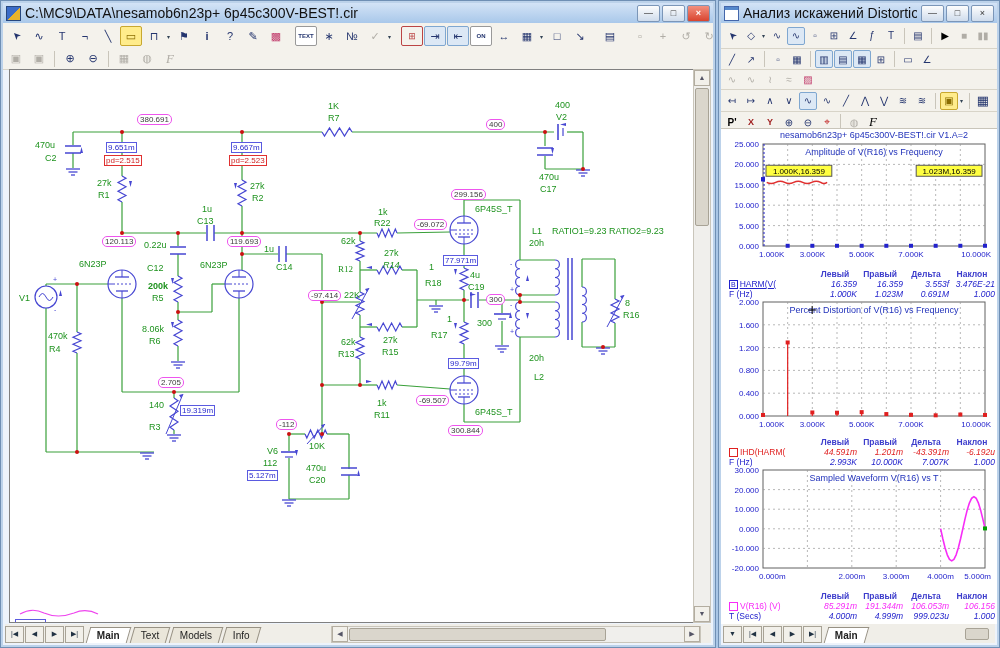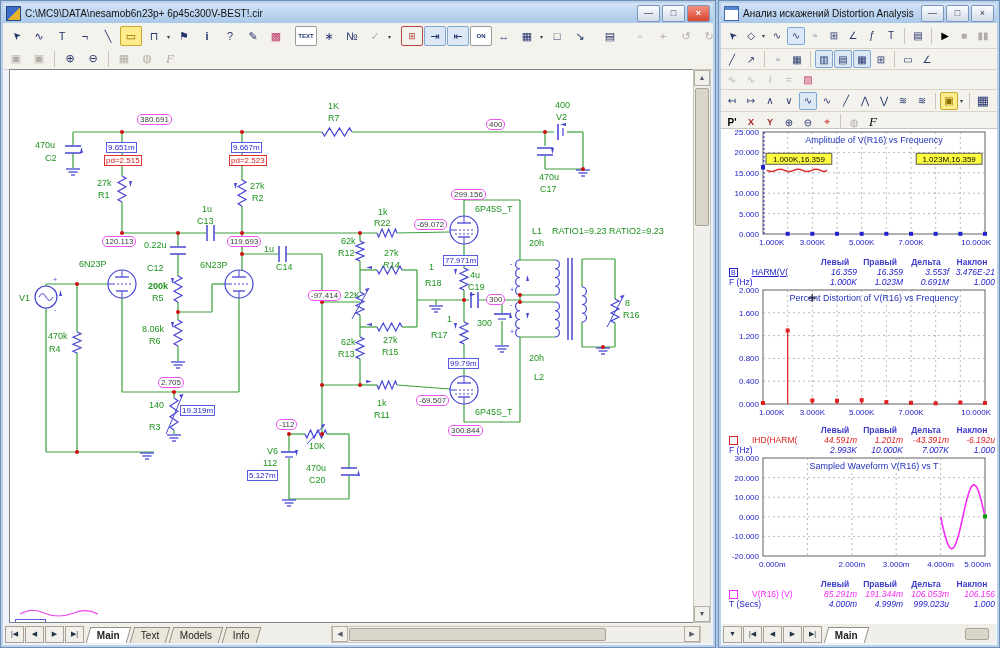--- a/index.html
+++ b/index.html
@@ -4,21 +4,21 @@
 <style>
   html,body{margin:0;padding:0;width:1000px;height:648px;overflow:hidden;
     font-family:"Liberation Sans",sans-serif;background:#a9c6e6;}
   .window{position:absolute;border:1px solid #6f8fb4;background:#edf3fb;
     box-shadow:inset 0 0 0 2px #bcd2ea;}
   #winL{left:0;top:0;width:714px;height:646px;}
   #winR{left:718px;top:0;width:280px;height:646px;}
   .titlebar{position:absolute;left:2px;top:2px;right:2px;height:20px;
     background:linear-gradient(#d3e3f6,#a9c8ea);display:flex;align-items:center;
     padding:0 3px;gap:4px;border-bottom:1px solid #8fb0d4;}
-  .titlebar .title{font-size:10px;color:#111;white-space:nowrap;overflow:hidden;flex:1;}
+  .titlebar .title{font-size:14px;color:#111;white-space:nowrap;overflow:hidden;flex:1;}
   .appicon{width:13px;height:13px;background:linear-gradient(135deg,#3a6cc8 50%,#e8b32a 50%);
     border:1px solid #27477e;}
   .winicon{width:13px;height:13px;background:#fff;border:1px solid #4466aa;
     box-shadow:inset 0 3px 0 #5588cc;}
   .winbtns{display:flex;gap:2px;}
   .wbtn{width:21px;height:15px;border:1px solid #7b96b8;border-radius:2px;
     background:linear-gradient(#fdfdfd,#cfdcec);font-size:9px;line-height:14px;
     text-align:center;color:#333;}
   .wbtn.close{background:linear-gradient(#f2907f,#d9442f);color:#fff;font-weight:bold;}
   .toolbar{position:absolute;left:2px;right:2px;background:#f4f2ec;
@@ -74,21 +74,21 @@
   #rtbrows{position:absolute;left:2px;right:2px;top:22px;}
   .rtb{position:relative;background:#f4f2ec;border-bottom:1px solid #d8d4c8;
     display:flex;align-items:center;padding:0 2px;gap:1px;}
   #charts{position:absolute;left:2px;right:2px;top:127px;height:495px;background:#fff;
     border-top:1px solid #c9c5ba;overflow:hidden;}
   .ctitle{font-size:9px;color:#2233bb;text-align:center;height:12px;line-height:12px;padding-left:30px;}
   .ctable{display:grid;grid-template-columns:84px 44px 46px 46px 46px;margin-left:8px;line-height:10px;
     font-size:8.5px;}
   .ctable .hd{color:#3d3dcc;font-weight:bold;text-align:center;}
   .ctable .val{text-align:right;font-style:italic;}
-  .ctable .nm{display:flex;align-items:center;gap:14px;}
+  .ctable .nm{display:flex;align-items:center;gap:2px;}
   .c-blue{color:#2222cc;} .c-red{color:#e02020;} .c-mag{color:#f72cf7;}
   .u{text-decoration:underline;}
   .tagB{border:1px solid #2222cc;color:#2222cc;font-size:7px;line-height:7px;padding:0 1px;}
   .tagO{width:7px;height:7px;display:inline-block;border:1px solid;}
   .tagO.red{border-color:#e02020;} .tagO.mag{border-color:#f72cf7;}
   svg text{font-family:"Liberation Sans",sans-serif;}
 </style>
 </head>
 <body>
 
@@ -422,21 +422,21 @@
           <div class="slabel sl-g" style="left: 132px; top: 254px;">8.06k</div>
           <div class="slabel sl-g" style="left: 139px; top: 266px;">R6</div>
           <div class="slabel sl-g" style="left: 38px; top: 261px;">470k</div>
           <div class="slabel sl-g" style="left: 39px; top: 274px;">R4</div>
           <div class="slabel sl-g" style="left: 9px; top: 223px;">V1</div>
           <div class="slabel sl-g" style="left: 139px; top: 330px;">140</div>
           <div class="slabel sl-g" style="left: 139px; top: 352px;">R3</div>
           <div class="slabel sl-g" style="left: 254px; top: 174px;">1u</div>
           <div class="slabel sl-g" style="left: 266px; top: 192px;">C14</div>
           <div class="slabel sl-g" style="left: 331px; top: 166px;">62k</div>
-          <div class="slabel sl-g" style="left: 328px; top: 178px;">R12</div>
+          <div class="slabel sl-g" style="left: 328px; top: 194px; font-family: Liberation Serif, serif;">R12</div>
           <div class="slabel sl-g" style="left: 374px; top: 178px;">27k</div>
           <div class="slabel sl-g" style="left: 373px; top: 190px; font-style: italic;">R14</div>
           <div class="slabel sl-g" style="left: 334px; top: 220px;">22K</div>
           <div class="slabel sl-g" style="left: 331px; top: 267px;">62k</div>
           <div class="slabel sl-g" style="left: 328px; top: 279px;">R13</div>
           <div class="slabel sl-g" style="left: 373px; top: 265px;">27k</div>
           <div class="slabel sl-g" style="left: 372px; top: 277px;">R15</div>
           <div class="slabel sl-g" style="left: 368px; top: 137px;">1k</div>
           <div class="slabel sl-g" style="left: 364px; top: 148px;">R22</div>
           <div class="slabel sl-g" style="left: 465px; top: 134px;">6P45S_T</div>
@@ -598,21 +598,21 @@
           <span class="tbtn scl">Y</span>
           <span class="tbtn ">⊕</span>
           <span class="tbtn ">⊖</span>
           <span class="tbtn red">⌖</span>
           <span class="tsep"></span>
           <span class="tbtn dis">◍</span>
           <span class="tbtn serifB">F</span>
         </div>
       </div>
     <div id="charts">
-        <div><svg width="276" height="124">
+        <div><div class="ctitle">nesamob6n23p+ 6p45c300V-BEST!.cir V1.A=2</div><svg width="276" height="124">
             <rect x="42" y="3" width="222" height="102" fill="#fff" stroke="#606060"></rect>
             <line x1="66.66666666666667" y1="3" x2="66.66666666666667" y2="105" stroke="#9a9a9a" stroke-width="0.7" stroke-dasharray="2,3"></line>
             <line x1="91.33333333333334" y1="3" x2="91.33333333333334" y2="105" stroke="#9a9a9a" stroke-width="0.7" stroke-dasharray="2,3"></line>
             <line x1="116" y1="3" x2="116" y2="105" stroke="#9a9a9a" stroke-width="0.7" stroke-dasharray="2,3"></line>
             <line x1="140.66666666666669" y1="3" x2="140.66666666666669" y2="105" stroke="#9a9a9a" stroke-width="0.7" stroke-dasharray="2,3"></line>
             <line x1="165.33333333333331" y1="3" x2="165.33333333333331" y2="105" stroke="#9a9a9a" stroke-width="0.7" stroke-dasharray="2,3"></line>
             <line x1="190" y1="3" x2="190" y2="105" stroke="#9a9a9a" stroke-width="0.7" stroke-dasharray="2,3"></line>
             <line x1="214.66666666666666" y1="3" x2="214.66666666666666" y2="105" stroke="#9a9a9a" stroke-width="0.7" stroke-dasharray="2,3"></line>
             <line x1="239.33333333333334" y1="3" x2="239.33333333333334" y2="105" stroke="#9a9a9a" stroke-width="0.7" stroke-dasharray="2,3"></line>
             <line x1="42" y1="84.60000000000001" x2="264" y2="84.60000000000001" stroke="#9a9a9a" stroke-width="0.7" stroke-dasharray="2,3"></line>

